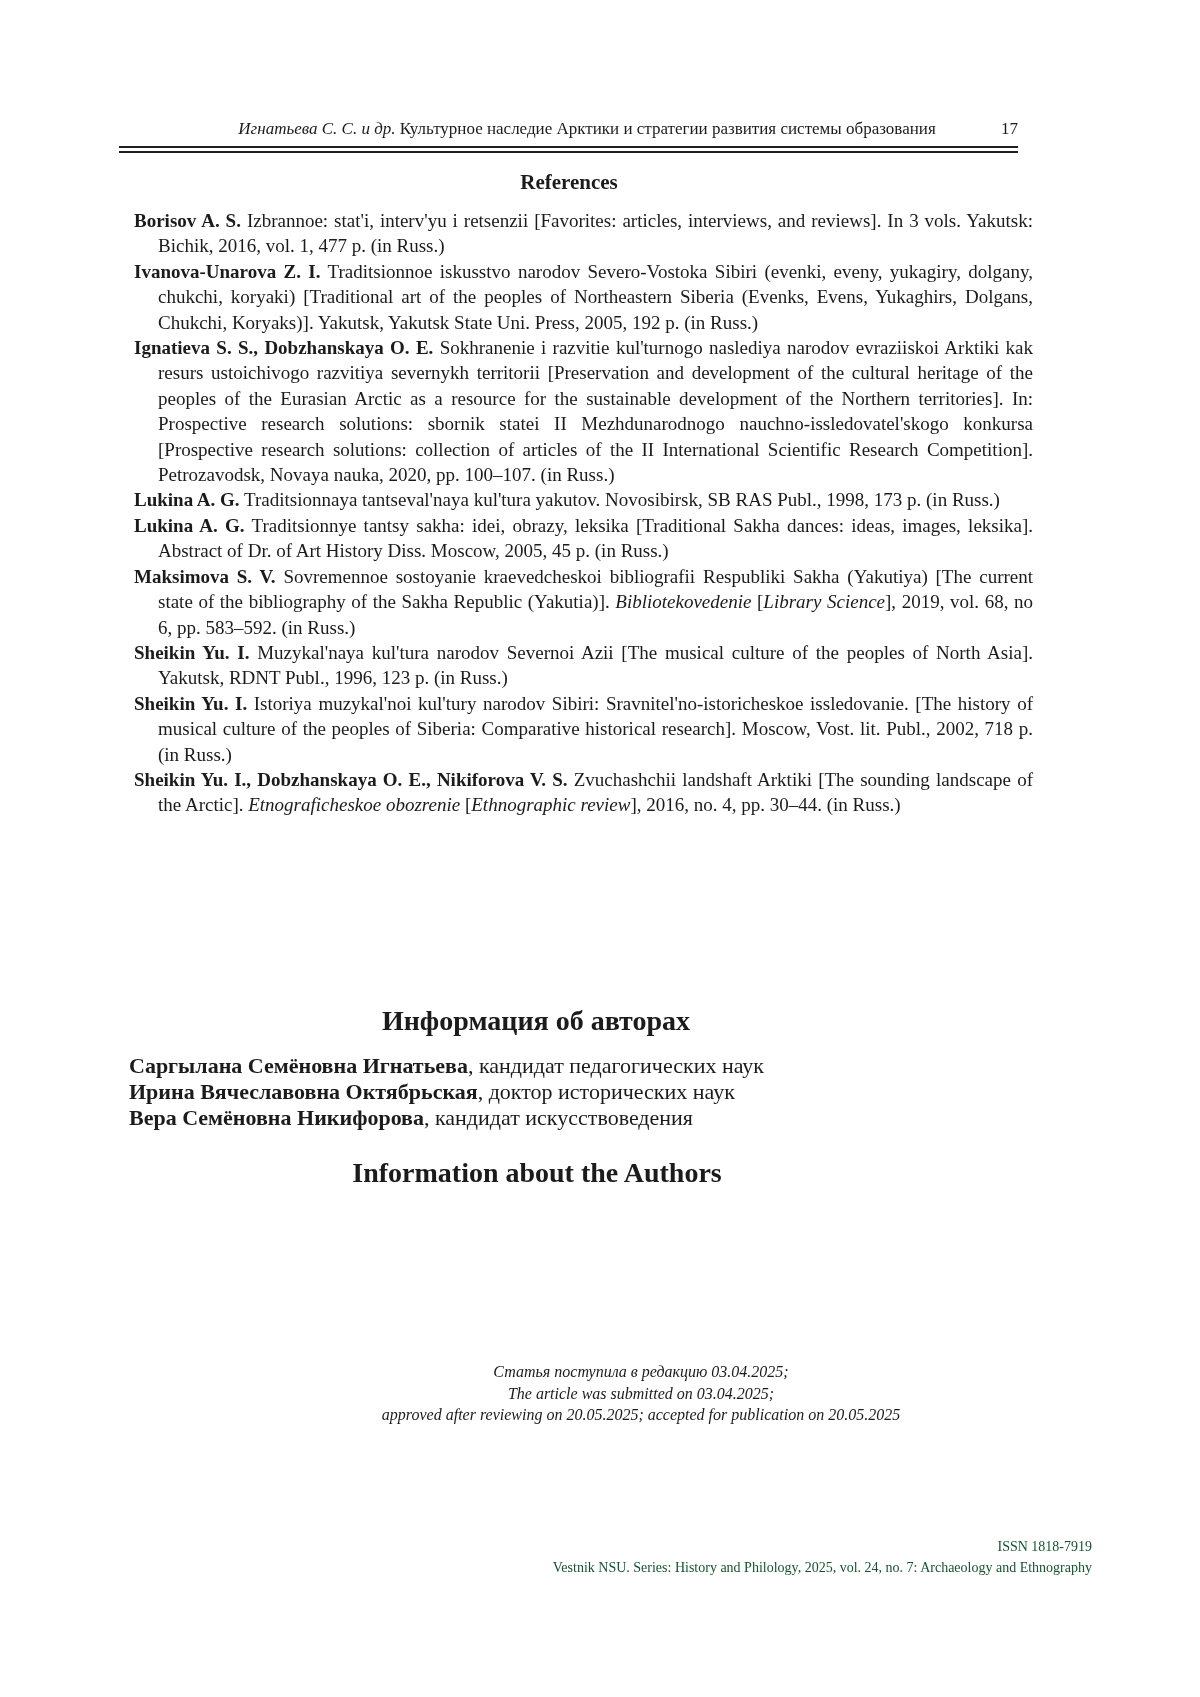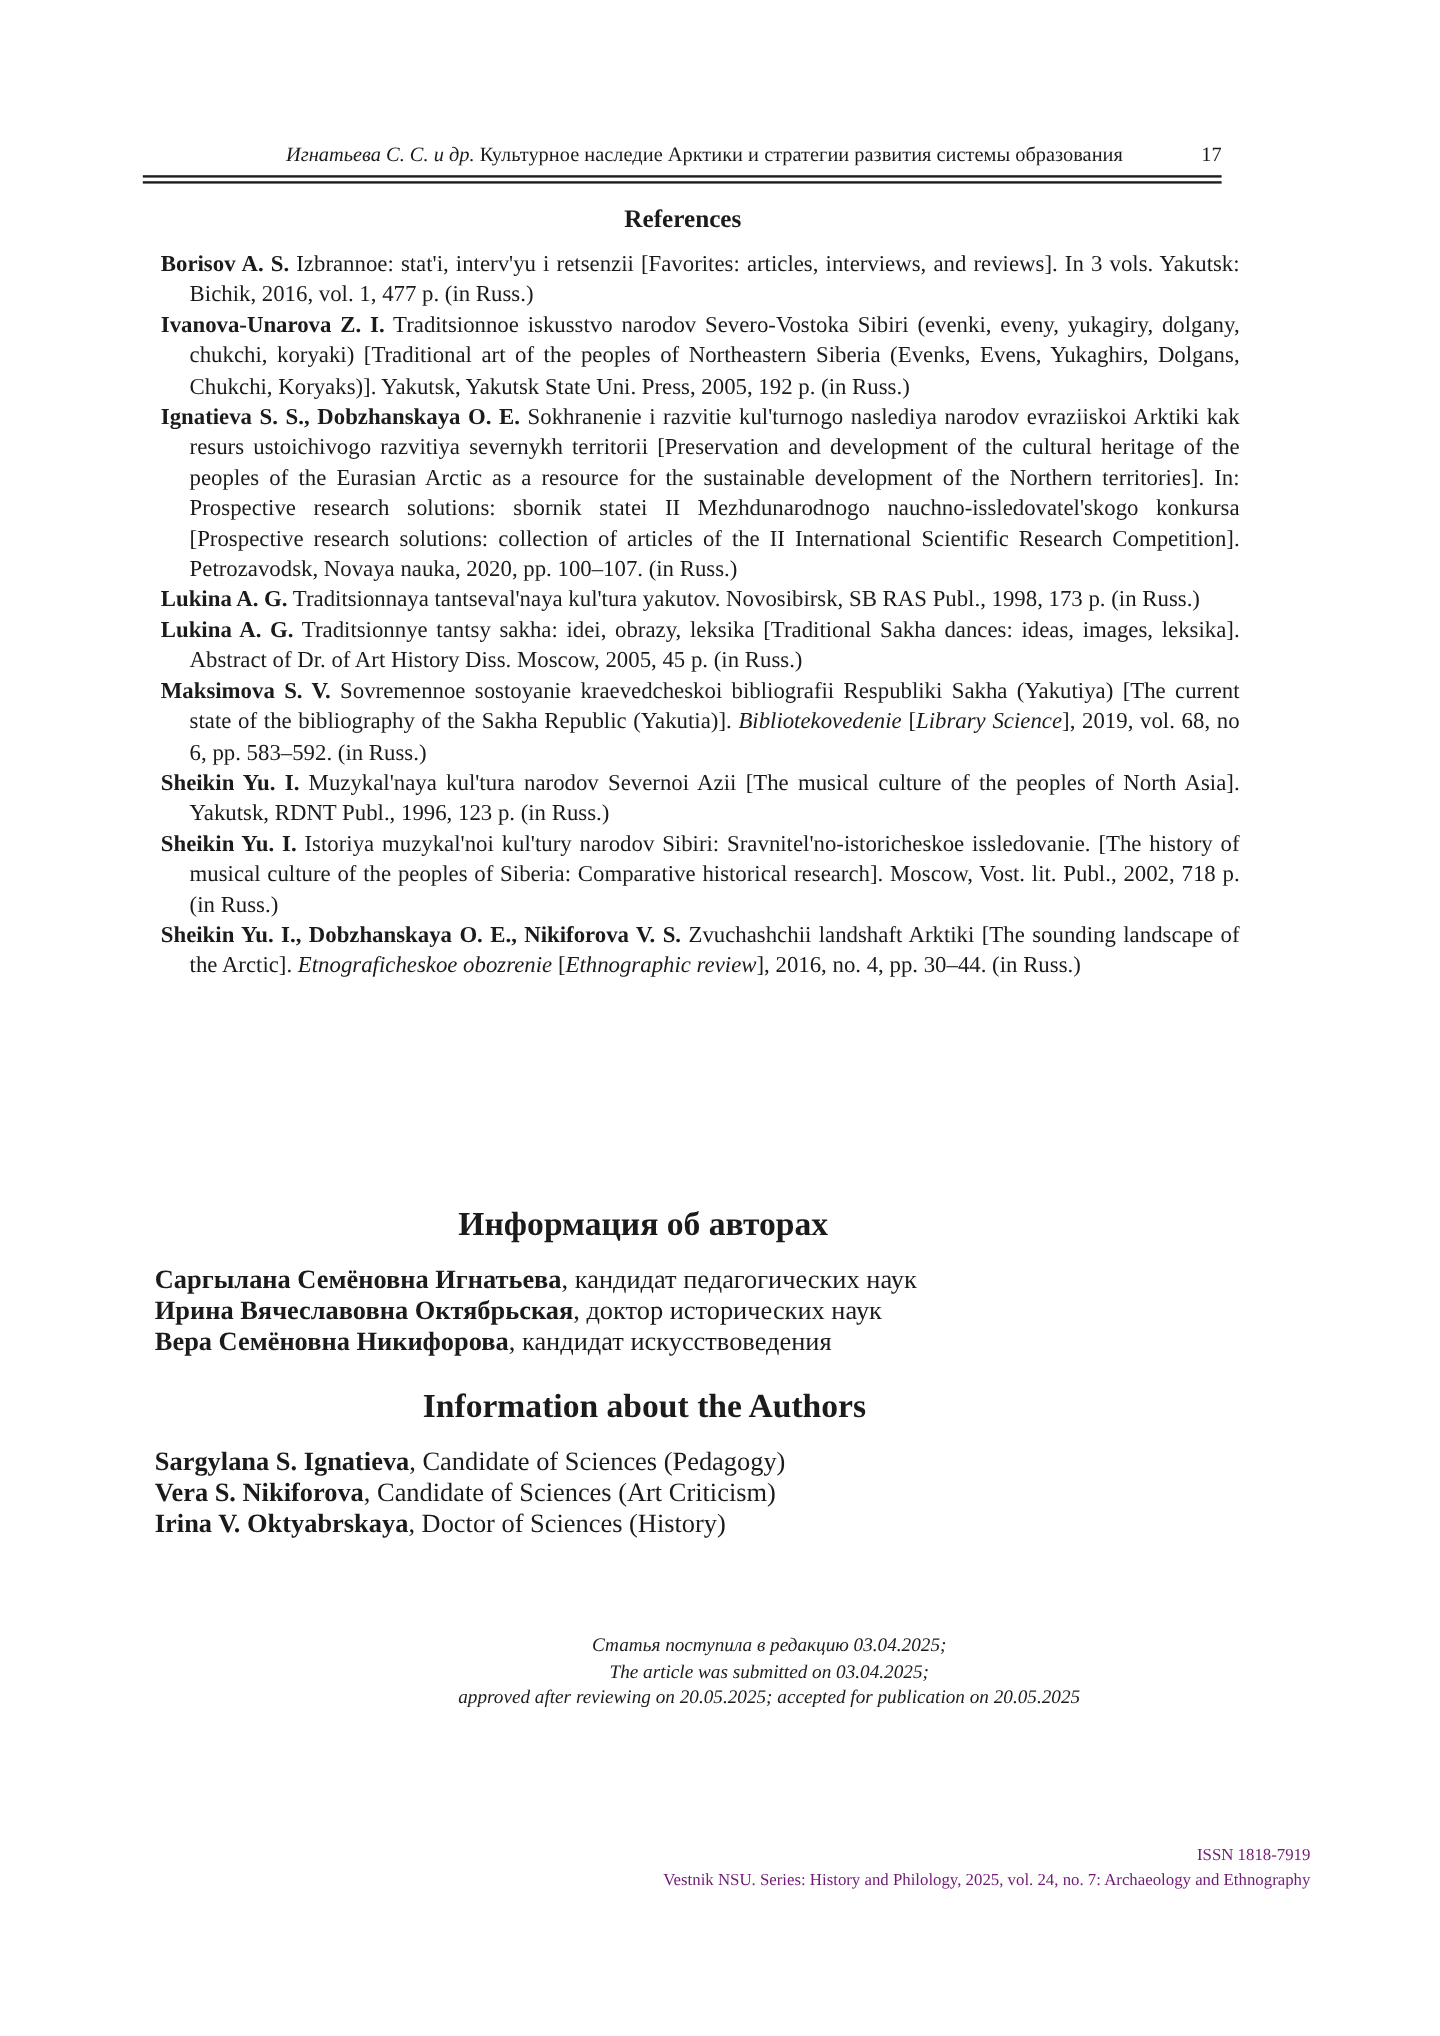--- a/index.html
+++ b/index.html
@@ -100,21 +100,21 @@
   }
 
   
   .page-footer {
     position: absolute;
     top: 1536px; left: 119px;
     width: 973px;
     text-align: right;
     font-size: 14px;
     line-height: 21px;
-    color: #701a75;
+    color: #14532d;
   }
 </style>
 </head>
 <body>
 
 <div class="page">
 
   <header class="running-header">
     <div class="rh-title">
       <i>Игнатьева С. С. и др.</i>
@@ -140,25 +140,20 @@
     </div>
 
   <h2 class="sec-heading heading-ru">Информация об авторах</h2>
   <div class="authors-list authors-ru-list" id="authors-ru">
       <p><b>Саргылана Семёновна Игнатьева</b><span>, кандидат педагогических наук</span></p>
       <p><b>Ирина Вячеславовна Октябрьская</b><span>, доктор исторических наук</span></p>
       <p><b>Вера Семёновна Никифорова</b><span>, кандидат искусствоведения</span></p>
     </div>
 
   <h2 class="sec-heading heading-en">Information about the Authors</h2>
-  <div class="authors-list authors-en-list" id="authors-en">
-      <p><b>Sargylana S. Ignatieva</b><span>, Candidate of Sciences (Pedagogy)</span></p>
-      <p><b>Vera S. Nikiforova</b><span>, Candidate of Sciences (Art Criticism)</span></p>
-      <p><b>Irina V. Oktyabrskaya</b><span>, Doctor of Sciences (History)</span></p>
-    </div>
 
   <div class="submission" id="submission">
       <div>Статья поступила в редакцию 03.04.2025;</div>
       <div>The article was submitted on 03.04.2025;</div>
       <div>approved after reviewing on 20.05.2025; accepted for publication on 20.05.2025</div>
     </div>
 
   <footer class="page-footer" id="footer">
       <div>ISSN 1818-7919</div>
       <div>Vestnik NSU. Series: History and Philology, 2025, vol. 24, no. 7: Archaeology and Ethnography</div>

